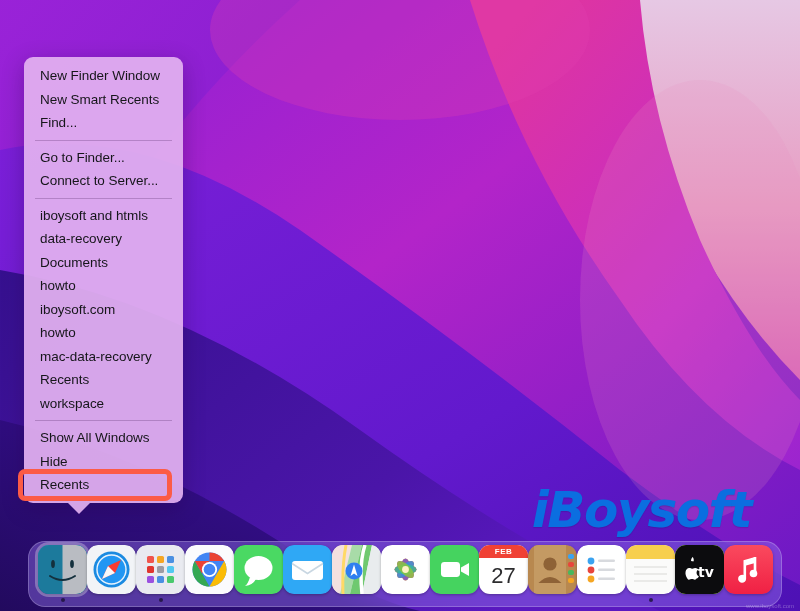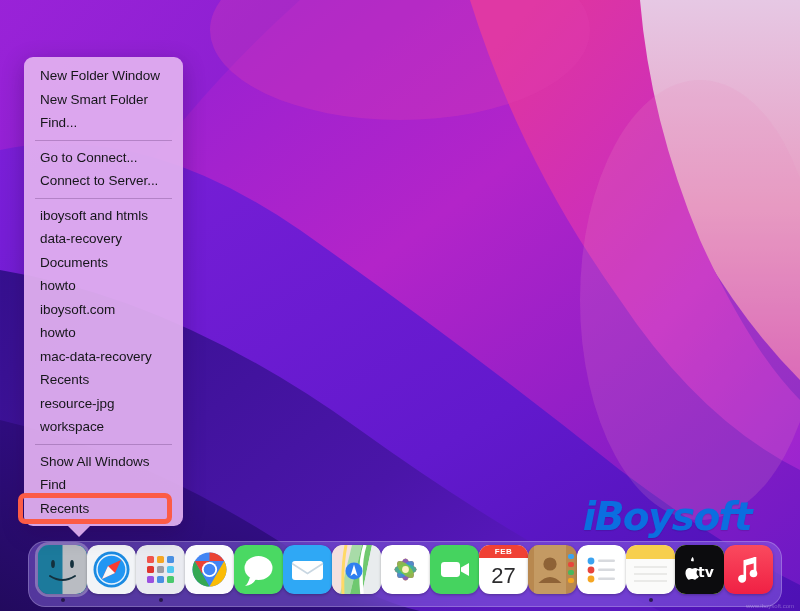--- a/index.html
+++ b/index.html
@@ -98,21 +98,21 @@
     box-shadow:0 0 0 3px rgba(255,255,255,0.30), 0 1px 3px rgba(0,0,0,0.28);
   }
 
   
   #watermark {
     position:absolute;
     right:49px; bottom:72px;
     font-family:"DejaVu Sans", sans-serif;
     font-style:italic;
     font-weight:bold;
-    font-size:39px;
+    font-size:50px;
     color:#0b6ee0;
     letter-spacing:-1.6px;
     z-index:10;
     text-shadow:0 1px 1px rgba(0,0,0,0.12);
   }
   #corner-watermark {
     position:absolute;
     right:6px; bottom:2px;
     font-size:6px;
     color:rgba(255,255,255,0.30);
@@ -178,46 +178,45 @@
 
     <ellipse cx="400" cy="30" rx="190" ry="90" fill="#e23fae" opacity="0.30"></ellipse>
     <ellipse cx="700" cy="300" rx="120" ry="220" fill="#e98fc0" opacity="0.18"></ellipse>
   </svg>
 
   <div id="watermark">iBoysoft</div>
   <div id="corner-watermark">www.iboysoft.com</div>
 
   <div id="finder-menu">
 
-    <div class="menu-item">New Folder Window</div>
-    <div class="menu-item">New Smart Folder</div>
+    <div class="menu-item">New Finder Window</div>
+    <div class="menu-item">New Smart Recents</div>
     <div class="menu-item">Find...</div>
 
     <div class="menu-sep"></div>
 
-    <div class="menu-item">Go to Connect...</div>
+    <div class="menu-item">Go to Finder...</div>
     <div class="menu-item">Connect to Server...</div>
 
     <div class="menu-sep"></div>
 
     <div class="menu-item">iboysoft and htmls</div>
     <div class="menu-item">data-recovery</div>
     <div class="menu-item">Documents</div>
     <div class="menu-item">howto</div>
     <div class="menu-item">iboysoft.com</div>
     <div class="menu-item">howto</div>
     <div class="menu-item">mac-data-recovery</div>
     <div class="menu-item">Recents</div>
-    <div class="menu-item">resource-jpg</div>
     <div class="menu-item">workspace</div>
 
     <div class="menu-sep"></div>
 
     <div class="menu-item">Show All Windows</div>
-    <div class="menu-item">Find</div>
+    <div class="menu-item">Hide</div>
 
     <div class="relaunch-wrap">
       <div class="menu-item">Recents</div>
       <div id="relaunch-highlight"></div>
     </div>
 
     <div id="menu-arrow"></div>
   </div>
 
   <div id="dock">

